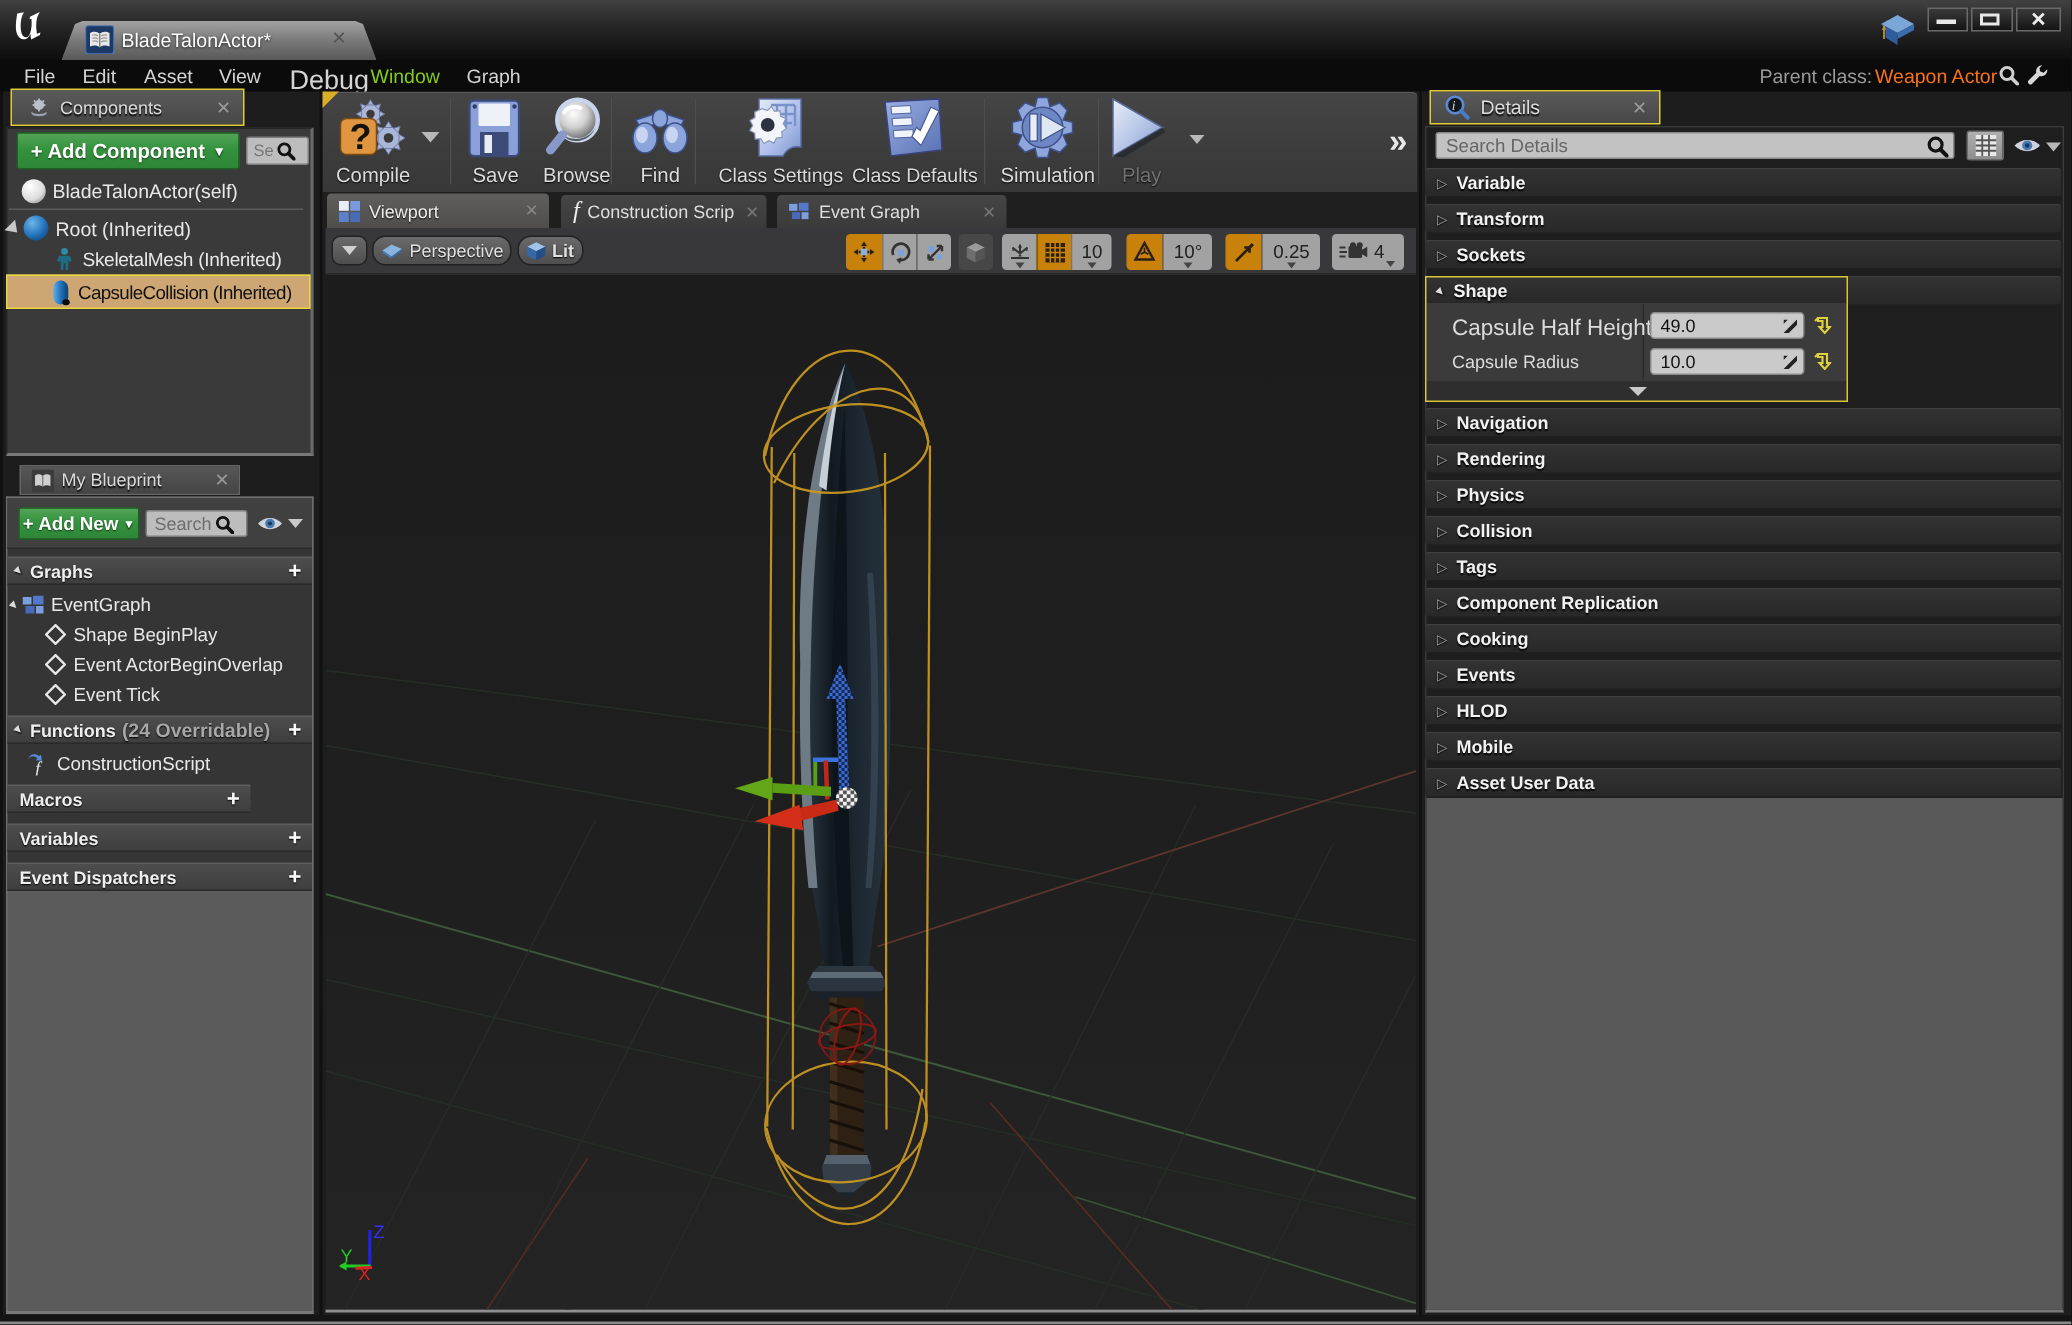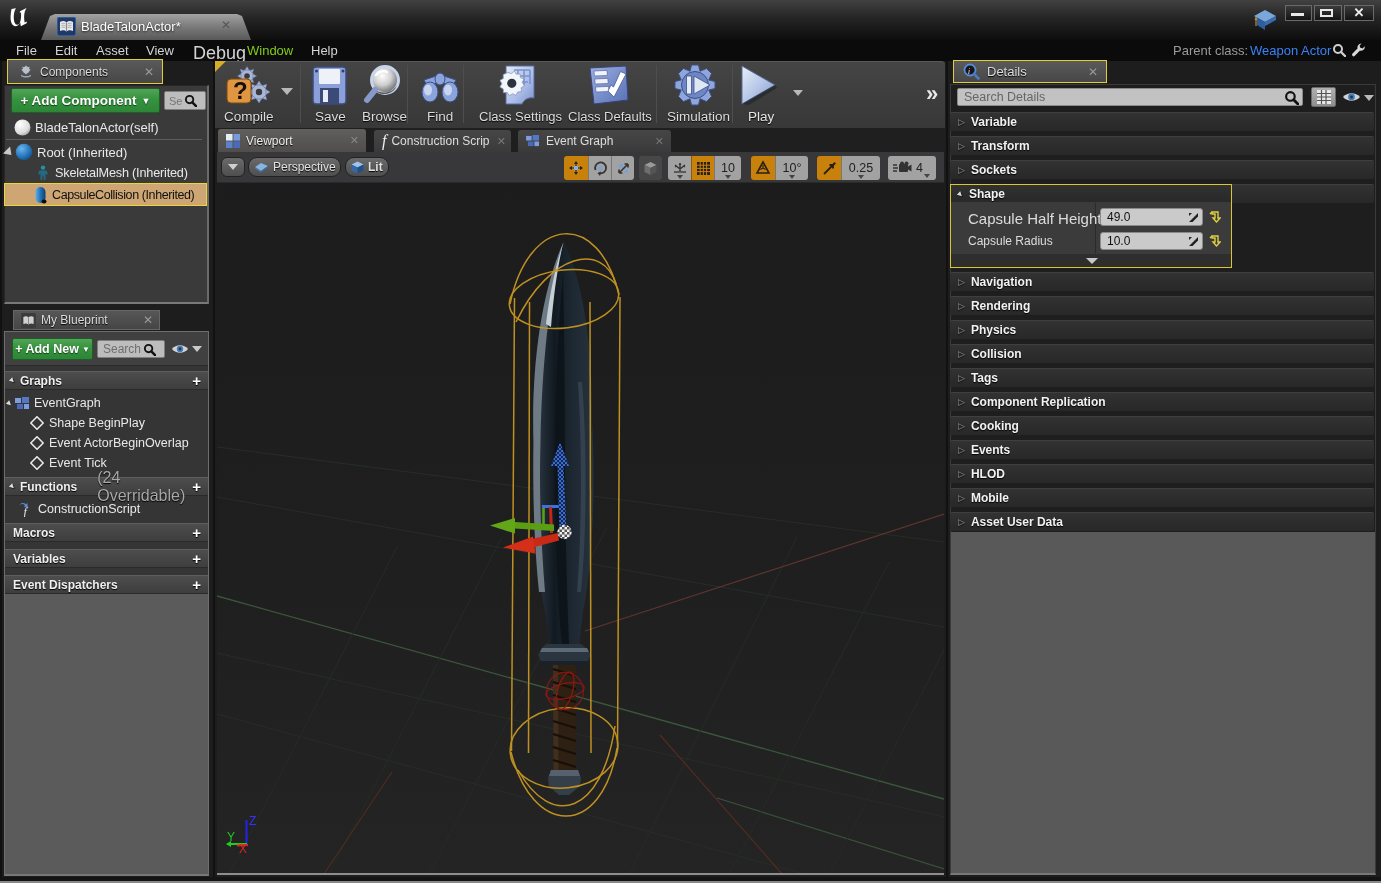--- a/index.html
+++ b/index.html
@@ -52,23 +52,23 @@
   <div style="flex:1.1;border:1px solid #6a6a6a;background:linear-gradient(#3a3a3a,#141414);position:relative;color:#eee;font-size:13px;font-weight:bold;text-align:center;line-height:14px">✕</div>
 </div>
 
 <div class="abs" id="menubar"></div>
 <div class="abs" style="top:43px;font-size:13px;color:#d4d4d4;left:16px">File</div>
 <div class="abs" style="top:43px;font-size:13px;color:#d4d4d4;left:55px">Edit</div>
 <div class="abs" style="top:43px;font-size:13px;color:#d4d4d4;left:96px">Asset</div>
 <div class="abs" style="top:43px;font-size:13px;color:#d4d4d4;left:146px">View</div>
 <div class="abs" style="top:43px;font-size:18px;color:#d4d4d4;left:193px">Debug</div>
 <div class="abs" style="top:43px;font-size:13px;color:#84cc16;left:247px">Window</div>
-<div class="abs" style="top:43px;font-size:13px;color:#d4d4d4;left:311px">Help</div>
+<div class="abs" style="top:43px;font-size:13px;color:#d4d4d4;left:311px">Graph</div>
 <div class="abs" style="top:43px;font-size:13px;color:#9a9a9a;left:1173px">Parent class:</div>
-<div class="abs" style="top:43px;font-size:13px;color:#3b82f6;left:1250px">Weapon Actor</div>
+<div class="abs" style="top:43px;font-size:13px;color:#f97316;left:1250px">Weapon Actor</div>
 <svg class="abs" style="left:1332px;top:43px" width="14" height="14" viewBox="0 0 14 14">
     <circle cx="6" cy="6" r="4" fill="none" stroke="#cfcfcf" stroke-width="2"></circle>
     <path d="M9 9 L13 13" stroke="#cfcfcf" stroke-width="2.4" stroke-linecap="round"></path>
   </svg>
 <svg class="abs" style="left:1351px;top:42px" width="15" height="15" viewBox="0 0 15 15">
     <path d="M10.5 1.5 a4 4 0 0 0 -4 5 L1.5 11.5 a1.6 1.6 0 0 0 2.3 2.3 L8.8 8.7 a4 4 0 0 0 5-4.5 L11.5 6.5 L9 5.5 L8.7 3.4 Z" fill="#d8d8d8"></path>
   </svg>
 
 <div class="abs" id="leftcol" style="left:2px;top:61px;width:211px;height:816px;background:#1d1d1d"></div>
 
@@ -186,29 +186,29 @@
       <path d="M7 0.8 L13.2 7 L7 13.2 L0.8 7 Z" fill="none" stroke="#e8e8e8" stroke-width="1.6"></path>
     </svg>
     <span style="font-size:12.5px">Event ActorBeginOverlap</span>
   </div>
 <div class="abs drow" style="left:30px;top:454px;height:18px">
     <svg style="margin-right:5px" width="14" height="14" viewBox="0 0 14 14">
       <path d="M7 0.8 L13.2 7 L7 13.2 L0.8 7 Z" fill="none" stroke="#e8e8e8" stroke-width="1.6"></path>
     </svg>
     <span style="font-size:12.5px">Event Tick</span>
   </div>
-<div class="abs sechead" style="left:5px;top:477px;width:203px;height:19px"><span style="margin:0 4px 0 3px;font-size:8px;color:#ddd;transform:rotate(-45deg)">▼</span>Functions <span style="color:#a8a8a8;font-weight:normal;font-size:16px;margin-left:20px">(24 Overridable)</span><span class="plus">+</span></div>
+<div class="abs sechead" style="left:5px;top:477px;width:203px;height:19px"><span style="margin:0 4px 0 3px;font-size:8px;color:#ddd;transform:rotate(-45deg)">▼</span>Functions <span style="color:#a8a8a8;font-weight:bold;font-size:13px;margin-left:4px">(24 Overridable)</span><span class="plus">+</span></div>
 <div class="abs drow" style="left:18px;top:500px;height:18px">
   <svg style="margin-right:4px" width="16" height="15" viewBox="0 0 16 15">
       <path d="M0.5 4.5 C2 1.5 5 1.5 7 3.5 L5.8 4.8 L10 5.2 L9.2 1 L8 2.2 C5.5 0 1.8 0.5 0.5 4.5Z" fill="#5a8ad8"></path>
       <text x="5.5" y="14" font-size="12" font-style="italic" fill="#e8e8e8" font-family="Liberation Serif,serif">f</text>
     </svg>
   <span style="font-size:12.5px">ConstructionScript</span>
   </div>
-<div class="abs sechead" style="left:5px;top:523px;width:203px;height:19px">
+<div class="abs sechead" style="left:5px;top:523px;width:162px;height:19px">
     <span style="margin-left:8px">Macros</span>
     <span class="plus">+</span>
   </div>
 <div class="abs sechead" style="left:5px;top:549px;width:203px;height:19px">
     <span style="margin-left:8px">Variables</span>
     <span class="plus">+</span>
   </div>
 <div class="abs sechead" style="left:5px;top:575px;width:203px;height:19px">
     <span style="margin-left:8px">Event Dispatchers</span>
     <span class="plus">+</span>
@@ -325,21 +325,21 @@
   <defs>
       <linearGradient id="plg" x1="0" y1="0" x2="1" y2="1">
         <stop offset="0" stop-color="#e8eef8"></stop>
         <stop offset=".5" stop-color="#b8c8e8"></stop>
         <stop offset="1" stop-color="#8098c8"></stop>
       </linearGradient>
     </defs>
   <path d="M3 2 L36 21 L3 40 Z" fill="url(#plg)" stroke="#5a6a98" stroke-width="1"></path>
   <path d="M36 21 L3 40 L10 41 L38 24 Z" fill="#1c2026" opacity=".55"></path>
 </svg>
-<div class="abs" style="left:748px;top:109px;font-size:13.5px;color:#e5e5e5;text-shadow:0 1px 1px #000">Play</div>
+<div class="abs" style="left:748px;top:109px;font-size:13.5px;color:#737373;text-shadow:0 1px 1px #000">Play</div>
 <span class="abs" style="left:793px;top:90px;width:0;height:0;border-left:5px solid transparent;border-right:5px solid transparent;border-top:6px solid #b8b8b8"></span>
 <div class="abs" style="left:926px;top:81px;font-size:22px;color:#e8e8e8;font-weight:bold">»</div>
 
 <div class="abs" style="left:215px;top:128px;width:730px;height:24px;background:#1f1f1f"></div>
 <div class="abs" style="left:218px;top:129px;width:148px;height:23px;background:linear-gradient(#615f5d,#504e4c);border-radius:3px 3px 0 0;display:flex;align-items:center">
   <svg style="margin:0 6px 0 8px" width="14" height="14" viewBox="0 0 15 15">
       <rect x="0" y="0" width="7" height="7" fill="#e8eef8"></rect>
       <rect x="8" y="0" width="7" height="7" fill="#7a9ade"></rect>
       <rect x="0" y="8" width="7" height="7" fill="#5c80cc"></rect>
       <rect x="8" y="8" width="7" height="7" fill="#4a6cb8"></rect>

